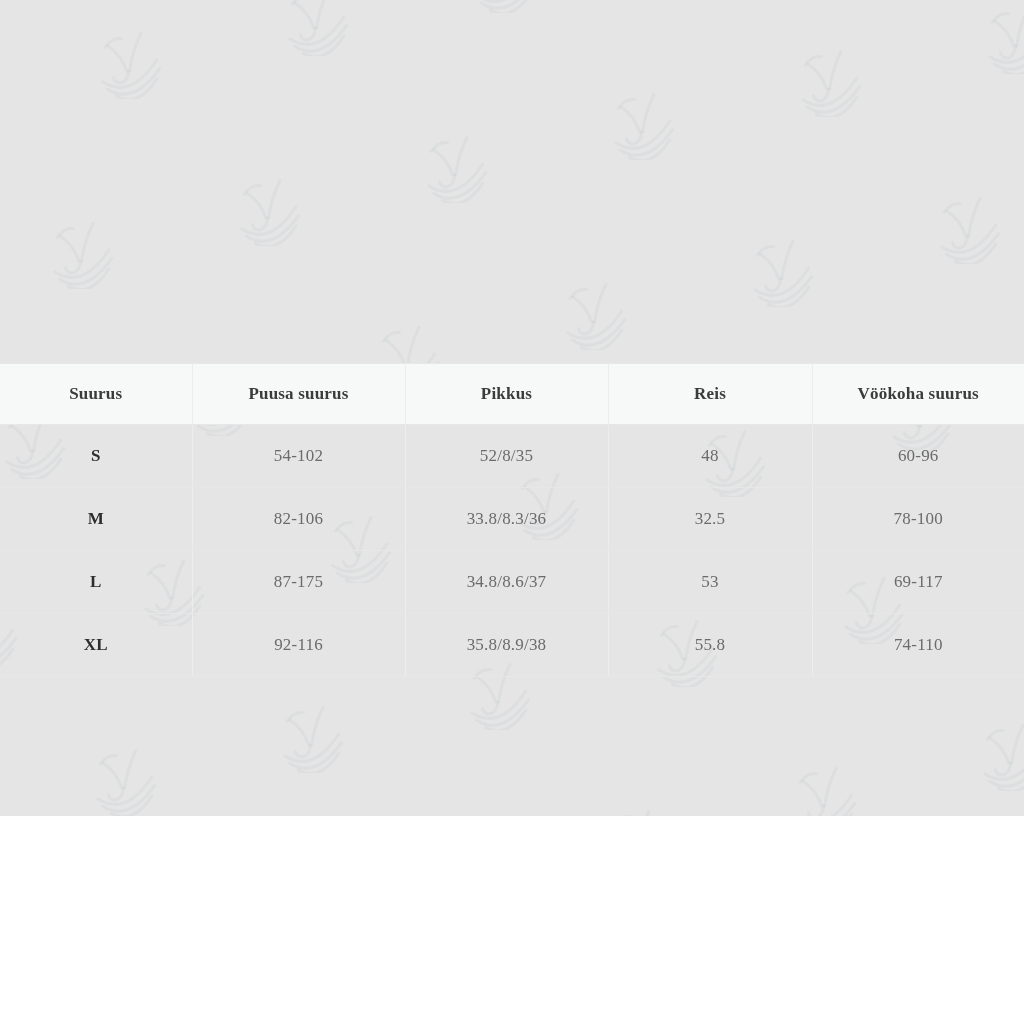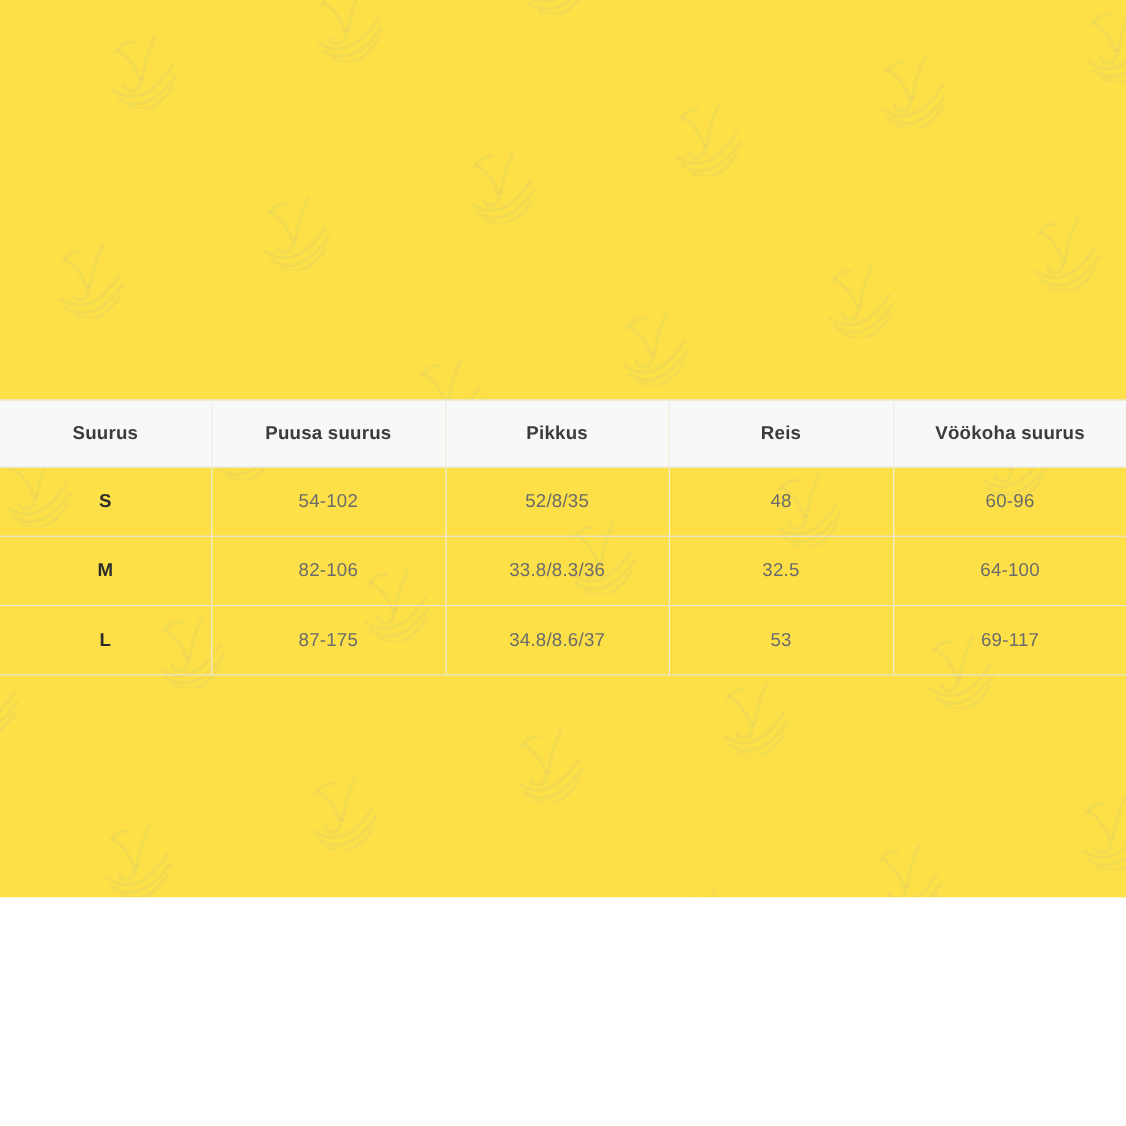--- a/index.html
+++ b/index.html
@@ -4,23 +4,23 @@
 <style>
   html, body {
     margin: 0;
     padding: 0;
     background: #ffffff;
   }
   .stage {
     position: relative;
     width: 1024px;
     height: 816px;
-    background: #fde047;
+    background: #e5e5e5;
     overflow: hidden;
-    font-family: Liberation Sans, sans-serif;
+    font-family: Liberation Serif, serif;
   }
   
   .watermark-layer {
     position: absolute;
     inset: 0;
     pointer-events: none;
   }
   .watermark {
     position: absolute;
     width: 70px;
@@ -488,24 +488,31 @@
           <td>54-102</td>
           <td>52/8/35</td>
           <td>48</td>
           <td>60-96</td>
         </tr>
         <tr>
           <th>M</th>
           <td>82-106</td>
           <td>33.8/8.3/36</td>
           <td>32.5</td>
-          <td>64-100</td>
+          <td>78-100</td>
         </tr>
         <tr>
           <th>L</th>
           <td>87-175</td>
           <td>34.8/8.6/37</td>
           <td>53</td>
           <td>69-117</td>
         </tr>
+        <tr>
+          <th>XL</th>
+          <td>92-116</td>
+          <td>35.8/8.9/38</td>
+          <td>55.8</td>
+          <td>74-110</td>
+        </tr>
       </tbody>
   </table>
 </div>
 
 </body></html>

